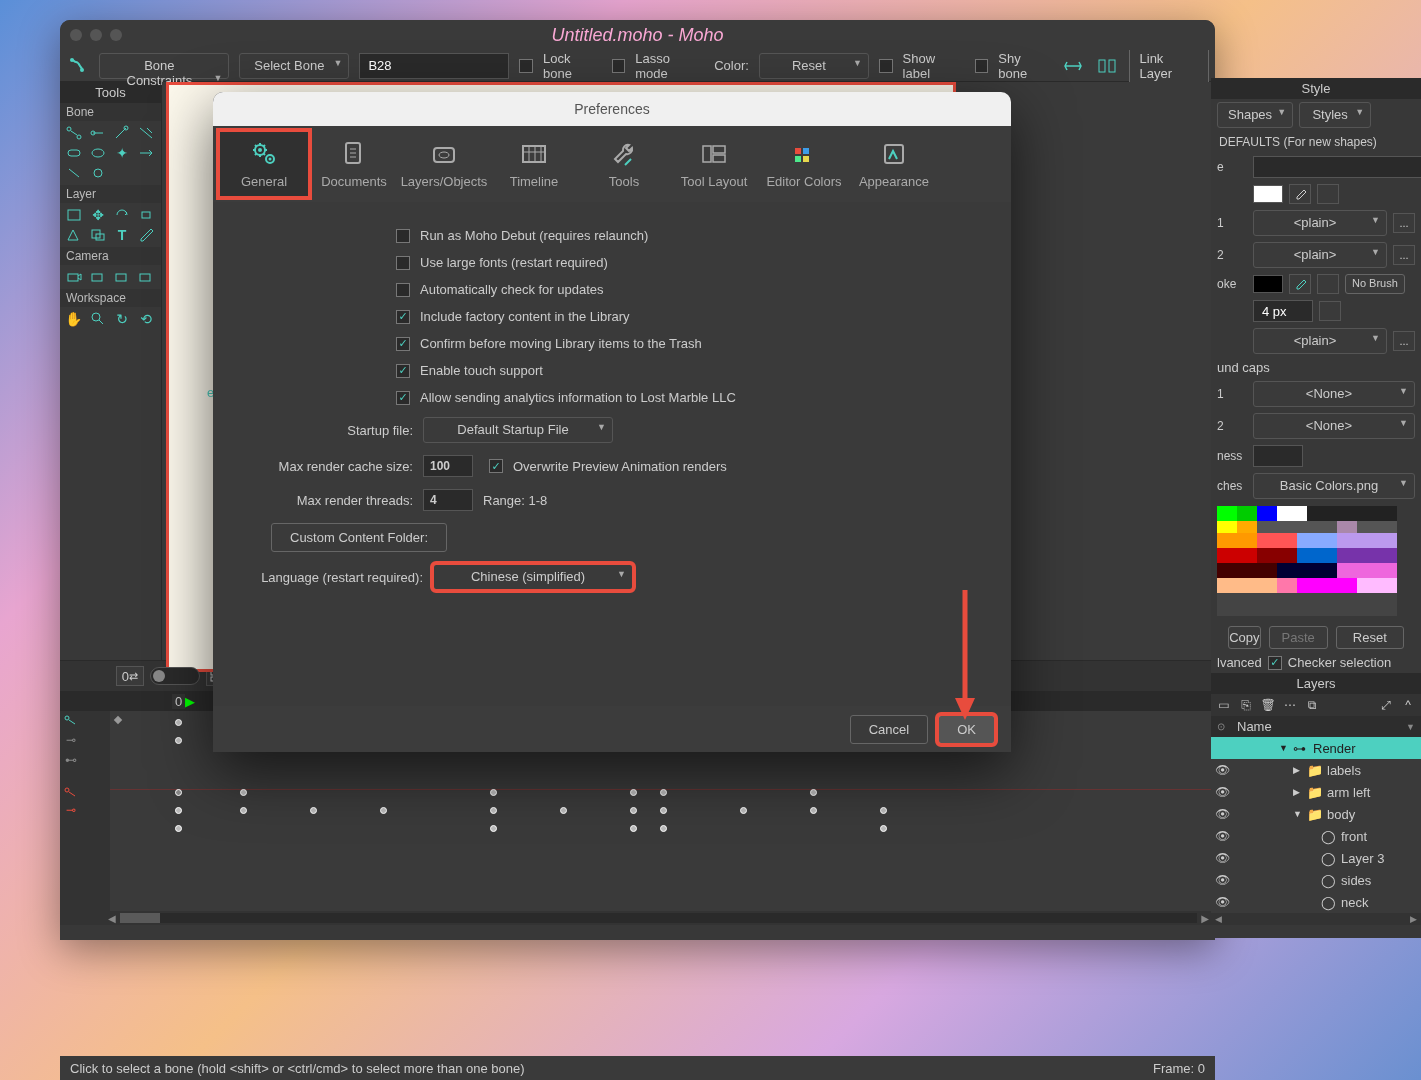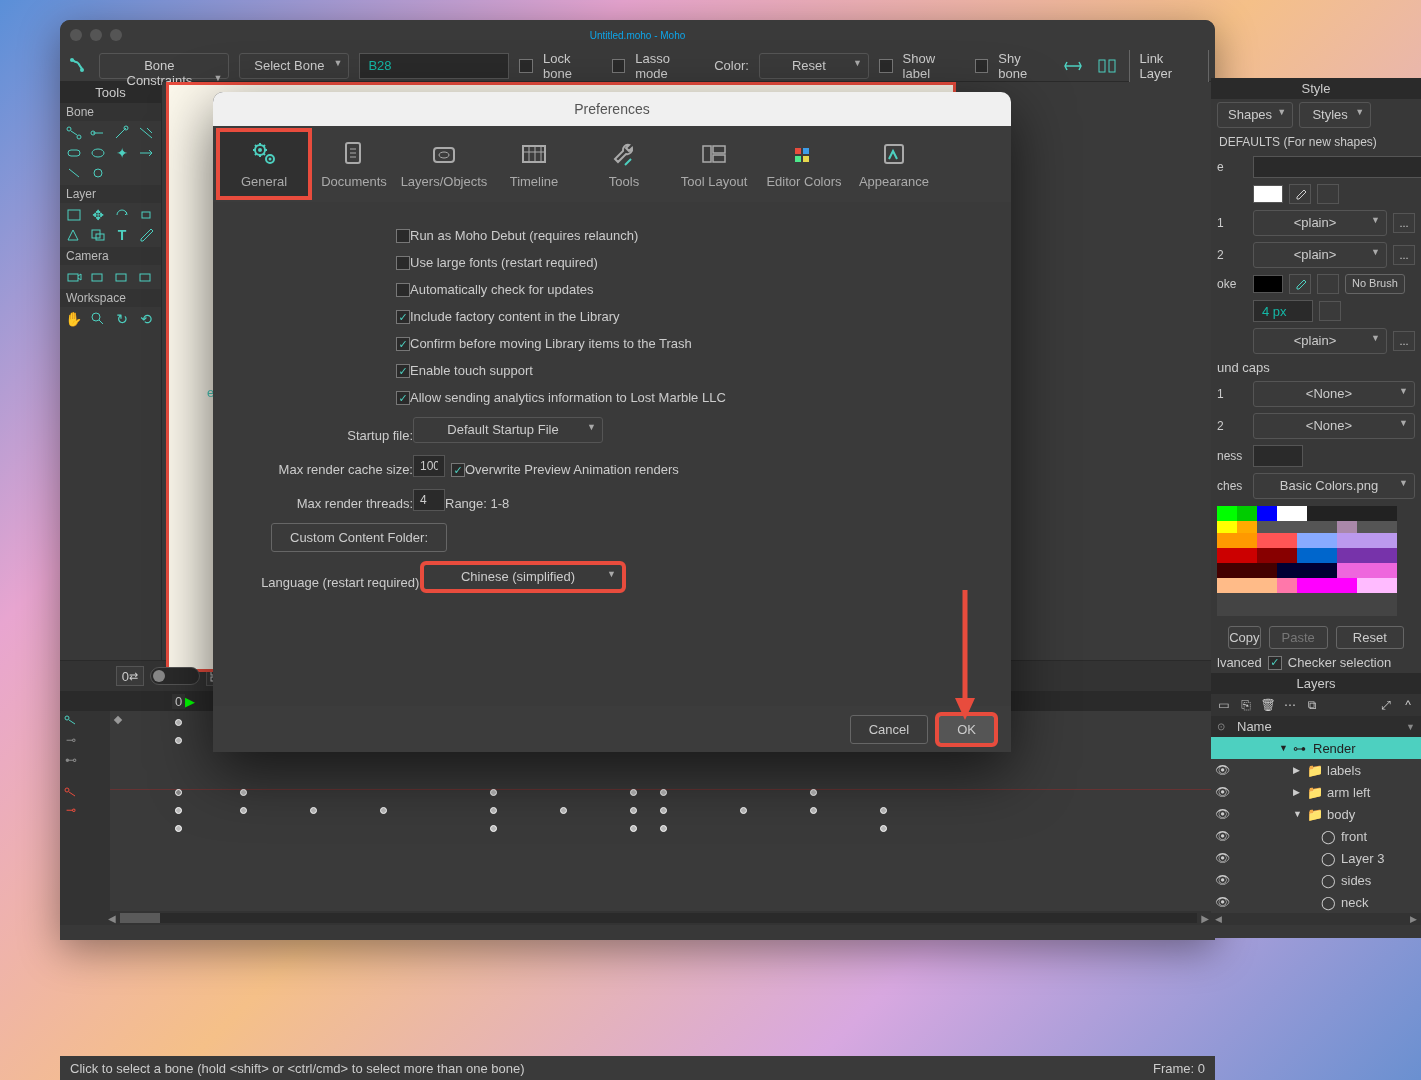--- a/index.html
+++ b/index.html
@@ -1,26 +1,26 @@
 <!DOCTYPE html>
 <html><head>
 <meta charset="utf-8">
 <style>
   * { margin: 0; padding: 0; box-sizing: border-box; font-family: -apple-system, BlinkMacSystemFont, "Segoe UI", sans-serif; font-size: 13px; }
   body { background: linear-gradient(135deg, #5a8fd8 0%, #e8a5d0 25%, #f5c088 50%, #d8a8e0 75%, #6a90d0 100%); width: 1421px; height: 1080px; overflow: hidden; position: relative; }
   .window { position: absolute; left: 60px; top: 20px; width: 1155px; height: 920px; background: #3a3a3a; border-radius: 10px 10px 0 0; box-shadow: 0 10px 40px rgba(0,0,0,.4); overflow: hidden; }
   .titlebar { height: 30px; background: #3a3a3a; display: flex; align-items: center; padding: 0 10px; position: relative; }
   .traffic-lights { display: flex; gap: 8px; }
   .traffic-light { width: 12px; height: 12px; border-radius: 50%; background: #555; }
-  .window-title { position: absolute; left: 50%; transform: translateX(-50%); color: #0ea5e9; font-size: 10px; }
+  .window-title { position: absolute; left: 50%; transform: translateX(-50%); color: #f9a8d4; font-size: 18px; font-style: italic; }
   .toolbar { height: 32px; background: #3a3a3a; display: flex; align-items: center; padding: 0 6px; gap: 10px; border-bottom: 1px solid #2a2a2a; }
   .toolbar-icon { width: 24px; height: 24px; display: flex; align-items: center; justify-content: center; color: #4dd0c0; }
   .select-btn { background: #3a3a3a; color: #ccc; border: 1px solid #555; padding: 4px 20px 4px 10px; border-radius: 3px; position: relative; font-size: 13px; height: 26px; min-width: 100px; text-align: center; }
   .select-btn::after { content: "▼"; position: absolute; right: 6px; font-size: 9px; color: #aaa; }
-  .text-input { background: #2a2a2a; color: #14b8a6; border: 1px solid #555; padding: 4px 8px; height: 26px; font-size: 13px; }
+  .text-input { background: #2a2a2a; color: #ffffff; border: 1px solid #555; padding: 4px 8px; height: 26px; font-size: 13px; }
   .checkbox { width: 14px; height: 14px; border: 1px solid #777; background: #2a2a2a; display: inline-flex; align-items: center; justify-content: center; font-size: 11px; color: #4dd0c0; }
   .label { color: #ccc; font-size: 13px; }
   .main-area { display: flex; height: calc(100% - 62px - 280px); }
   .left-panel { width: 102px; background: #383838; border-right: 1px solid #2a2a2a; }
   .panel-header { background: #2a2a2a; color: #ccc; font-size: 13px; padding: 3px 8px; text-align: center; }
   .subheader { background: #333; color: #bbb; font-size: 12px; padding: 2px 6px; }
   .tool-grid { display: flex; flex-wrap: wrap; padding: 2px; gap: 0px; }
   .tool-btn { width: 24px; height: 20px; display: flex; align-items: center; justify-content: center; color: #4dd0c0; font-size: 14px; }
   .canvas-area { flex: 1; background: #3a3a3a; position: relative; display: flex; align-items: center; justify-content: center; }
   .canvas { width: 790px; height: 590px; background: #fcf8ec; border: 3px solid #e84c3d; position: absolute; left: 4px; top: 0px; }
@@ -32,41 +32,41 @@
   .tl-icon { width: 22px; display: flex; justify-content: center; color: #888; font-size: 12px; }
   .keyframe { width: 7px; height: 7px; background: #bbb; border-radius: 50%; border: 1px solid #fff; position: absolute; }
   .statusbar { position: absolute; bottom: 0; left: 60px; width: 1155px; height: 24px; background: #3a3a3a; display: flex; align-items: center; padding: 0 10px; color: #ccc; font-size: 12px; justify-content: space-between; }
   .dialog { position: absolute; left: 213px; top: 92px; width: 798px; height: 660px; background: #3c3c3c; border-radius: 10px; box-shadow: 0 20px 60px rgba(0,0,0,.6); z-index: 100; display: flex; flex-direction: column; }
   .dialog-title { height: 34px; background: #f0f0f0; border-radius: 10px 10px 0 0; display: flex; align-items: center; justify-content: center; color: #555; font-size: 14px; font-weight: 500; }
   .dialog-tabs { height: 76px; background: #3c3c3c; display: flex; padding: 5px 6px; gap: 0; }
   .dialog-tab { width: 90px; display: flex; flex-direction: column; align-items: center; justify-content: center; gap: 6px; color: #aaa; font-size: 13px; cursor: pointer; }
   .dialog-tab.active { background: #303030; }
   .dialog-tab-icon { width: 28px; height: 28px; display: flex; align-items: center; justify-content: center; color: #4dd0c0; font-size: 20px; }
   .dialog-body { flex: 1; background: #3a3a3a; padding: 20px 40px; overflow-y: auto; }
-  .pref-row { display: flex; align-items: flex-end; padding: 6px 0; }
+  .pref-row { display: flex; align-items: center; padding: 6px 0; gap: 10px; }
   .pref-row .checkbox { margin-left: 143px; flex-shrink: 0; }
   .pref-label-right { color: #ccc; font-size: 13px; text-align: right; width: 160px; flex-shrink: 0; }
   .dialog-footer { height: 46px; background: #3c3c3c; display: flex; align-items: center; justify-content: flex-end; gap: 10px; padding: 0 16px; }
   .btn { background: #3a3a3a; color: #ccc; border: 1px solid #666; padding: 6px 18px; border-radius: 3px; font-size: 13px; }
   .btn.primary { background: #555; border-color: #888; }
   .highlight-red { outline: 4px solid #e84c3d; outline-offset: -1px; }
   .arrow-down { position: absolute; left: 950px; top: 590px; color: #e84c3d; font-size: 40px; z-index: 150; }
   .arrow-svg { width: 30px; height: 130px; }
   .style-row { display: flex; align-items: center; gap: 6px; padding: 3px 6px; }
   .style-label { color: #ccc; font-size: 12px; min-width: 30px; }
   .color-swatch { width: 30px; height: 18px; border: 1px solid #555; }
   .small-btn { width: 22px; height: 20px; background: #3a3a3a; border: 1px solid #555; color: #ccc; font-size: 11px; display: flex; align-items: center; justify-content: center; }
   .layers-list { background: #3a3a3a; }
   .layer-row { display: flex; align-items: center; height: 22px; padding: 0 4px; gap: 4px; font-size: 12px; color: #ccc; }
   .layer-row.selected { background: #4dd0c0; color: #222; }
   .eye-icon { width: 18px; font-size: 12px; }
   .scroll-thumb { position: absolute; background: #5a5a5a; }
   .layer-toolbar { height: 22px; background: #333; display: flex; align-items: center; gap: 4px; padding: 0 4px; }
   .layer-tool { width: 18px; height: 18px; color: #ccc; font-size: 12px; display: flex; align-items: center; justify-content: center; }
-  .num-input { width: 32px; background: #2a2a2a; color: #ccc; border: 1px solid #555; padding: 3px 6px; font-size: 12px; }
+  .num-input { width: 50px; background: #2a2a2a; color: #ccc; border: 1px solid #555; padding: 3px 6px; font-size: 12px; font-weight: bold; }
 </style>
 </head>
 <body>
 
 <div class="window">
   <div class="titlebar">
     <div class="traffic-lights">
       <div class="traffic-light"></div>
       <div class="traffic-light"></div>
       <div class="traffic-light"></div>

